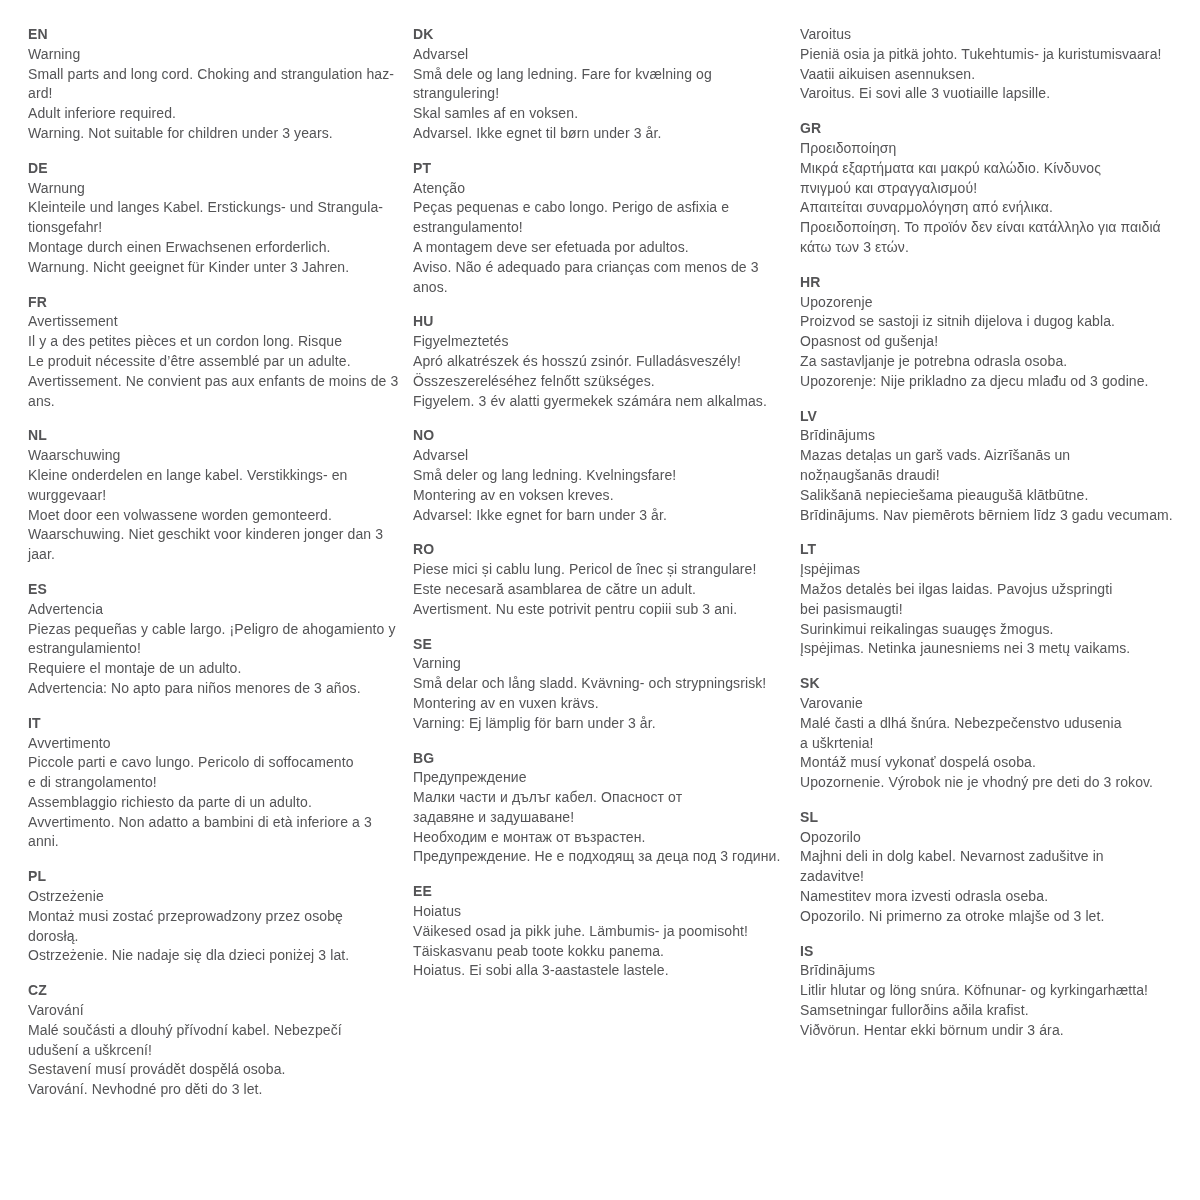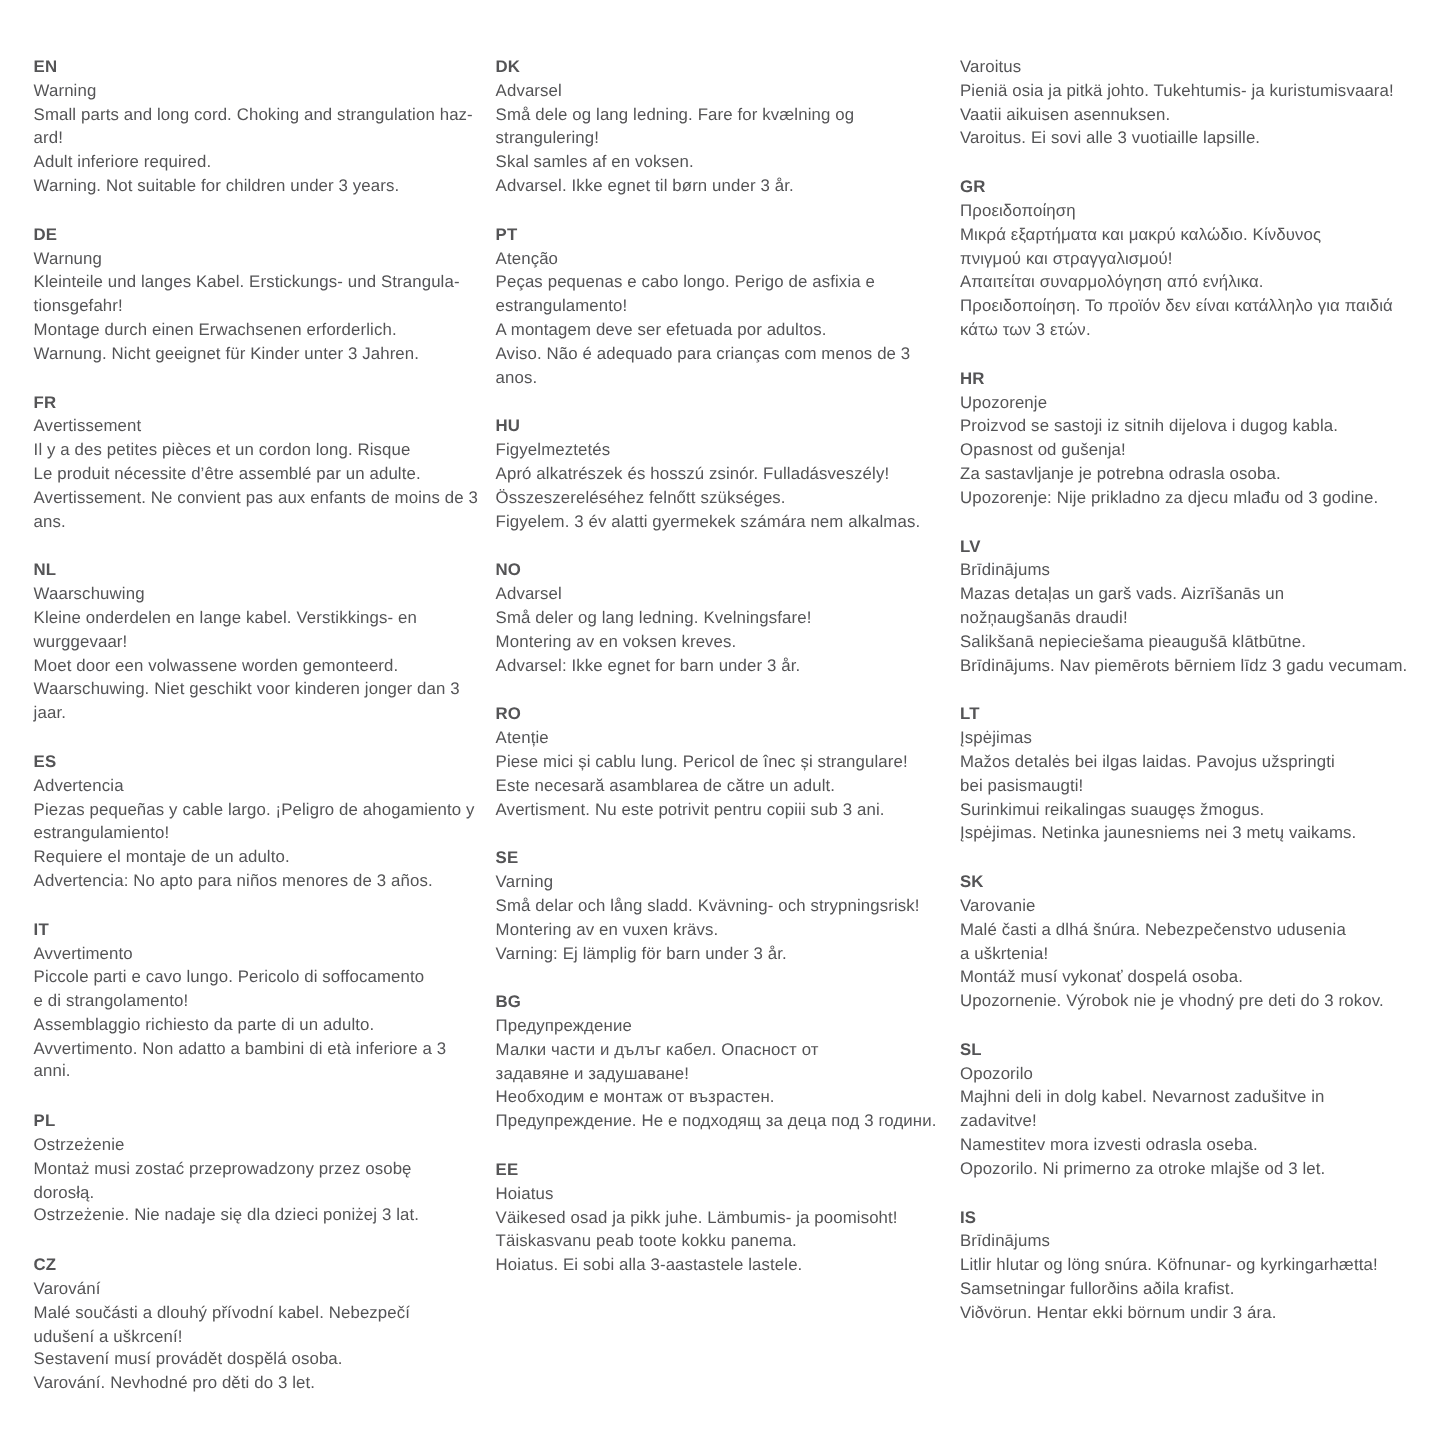--- a/index.html
+++ b/index.html
@@ -22,21 +22,20 @@
   .col {
     position: absolute;
     top: 25px;
     width: 386px;
   }
   .col-1 { left: 28px; }
   .col-2 { left: 413px; }
   .col-3 { left: 800px; }
   .lang-block {
     margin-bottom: 15px;
-    margin-top: 21px;
   }
   .lang-code {
     font-weight: bold;
     font-size: 14px;
     line-height: 19.8px;
     color: #545456;
     letter-spacing: 0.1px;
   }
   .warn-line {
     font-size: 14px;
@@ -144,21 +143,20 @@
       </div>
       <div class="lang-block">
         <div class="lang-code">NO</div>
         <div class="warn-line">Advarsel</div>
         <div class="warn-line">Små deler og lang ledning. Kvelningsfare!</div>
         <div class="warn-line">Montering av en voksen kreves.</div>
         <div class="warn-line">Advarsel: Ikke egnet for barn under 3 år.</div>
       </div>
       <div class="lang-block">
         <div class="lang-code">RO</div>
-        <div class="warn-line">Atenție</div>
         <div class="warn-line">Piese mici și cablu lung. Pericol de înec și strangulare!</div>
         <div class="warn-line">Este necesară asamblarea de către un adult.</div>
         <div class="warn-line">Avertisment. Nu este potrivit pentru copiii sub 3 ani.</div>
       </div>
       <div class="lang-block">
         <div class="lang-code">SE</div>
         <div class="warn-line">Varning</div>
         <div class="warn-line">Små delar och lång sladd. Kvävning- och strypningsrisk!</div>
         <div class="warn-line">Montering av en vuxen krävs.</div>
         <div class="warn-line">Varning: Ej lämplig för barn under 3 år.</div>

